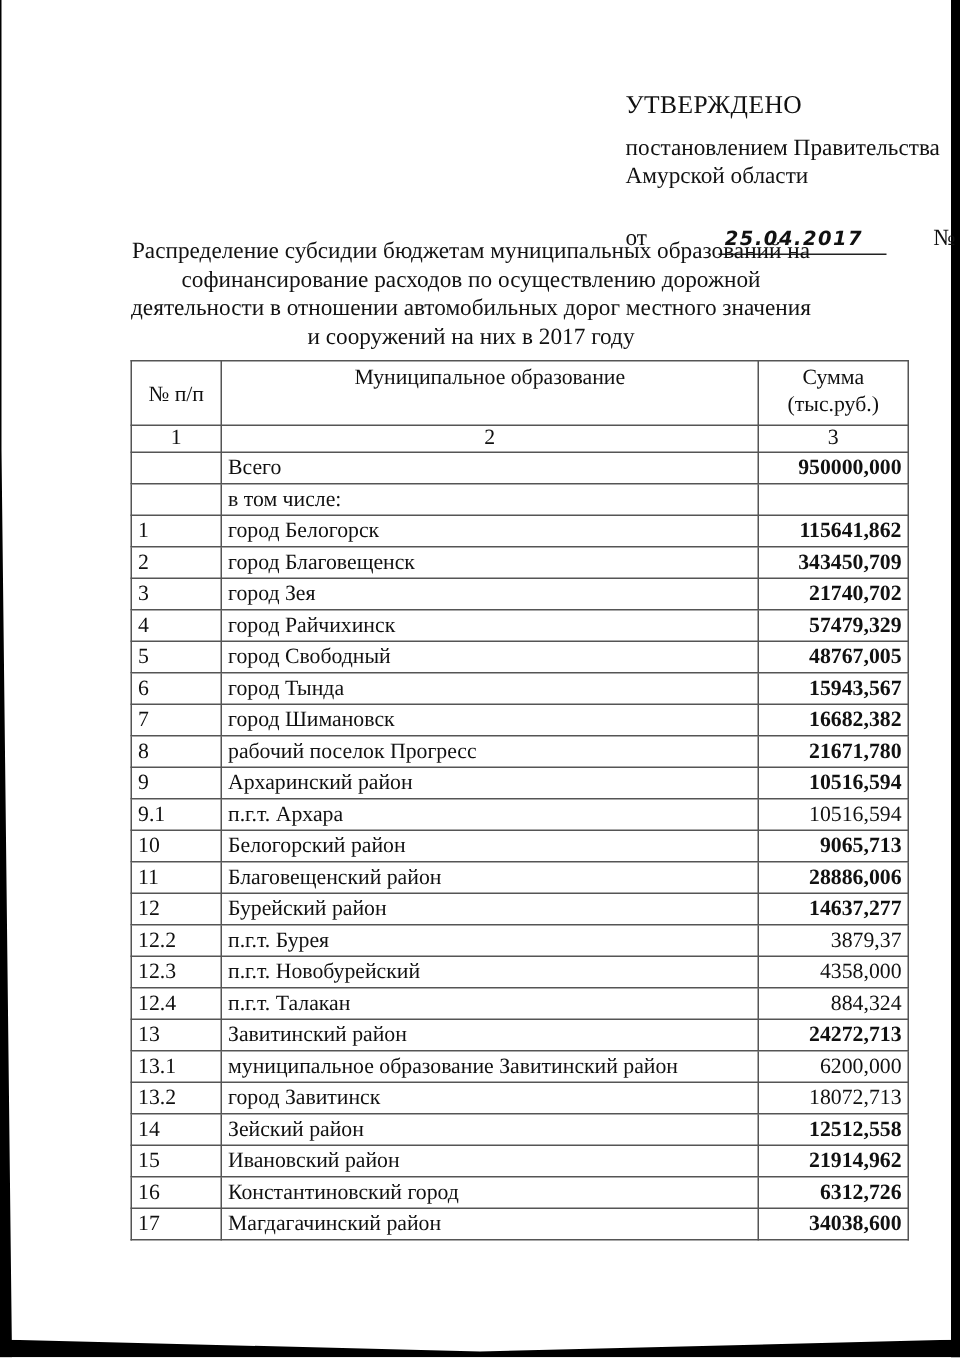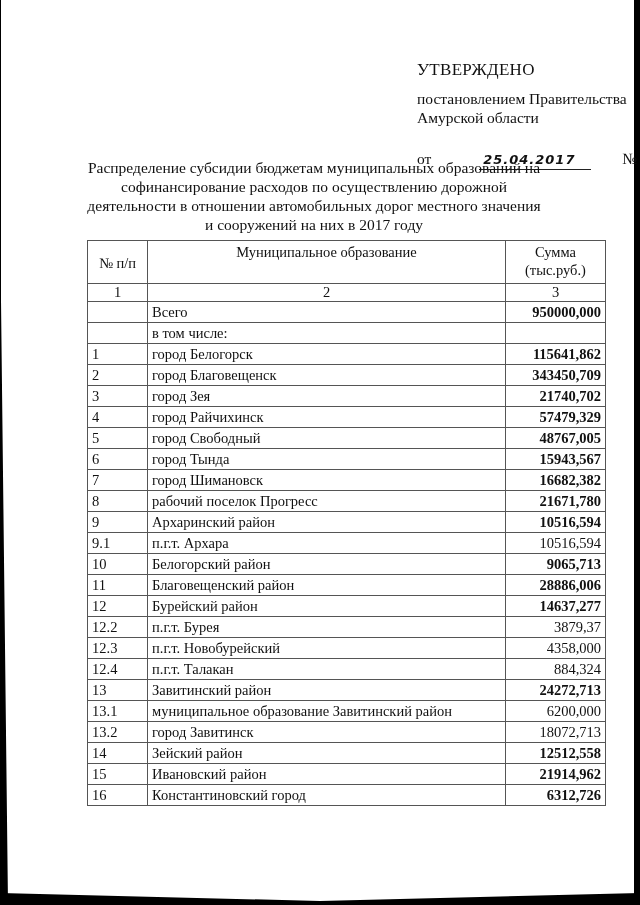--- a/index.html
+++ b/index.html
@@ -189,14 +189,19 @@
       <tr>
         <td class="num">15</td>
         <td>Ивановский район</td>
         <td class="amt bold">21914,962</td>
       </tr>
       <tr>
         <td class="num">16</td>
         <td>Константиновский город</td>
         <td class="amt bold">6312,726</td>
       </tr>
+      <tr>
+        <td class="num">17</td>
+        <td>Магдагачинский район</td>
+        <td class="amt bold">34038,600</td>
+      </tr>
     </tbody>
 </table>
 
 </body></html>

